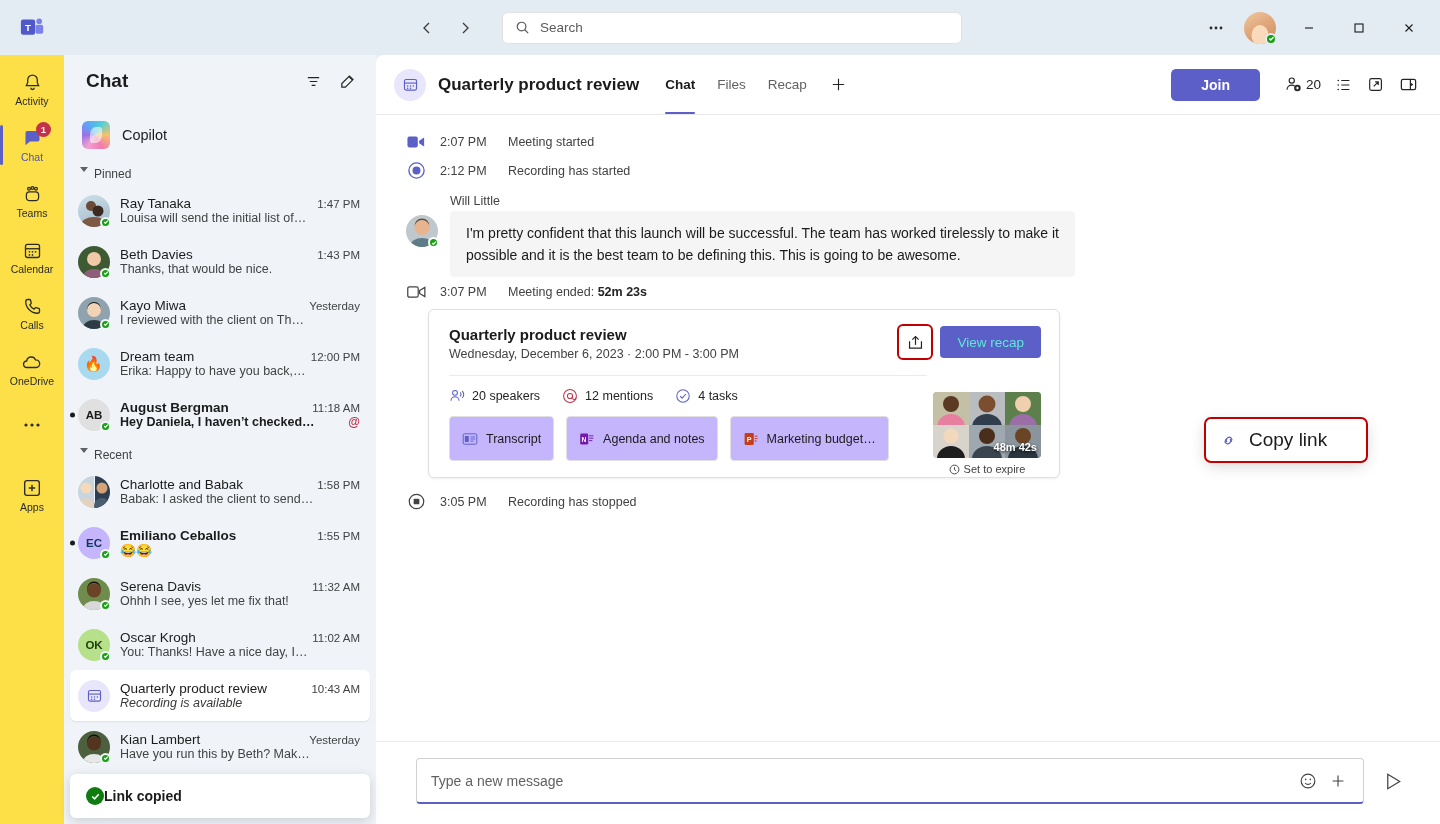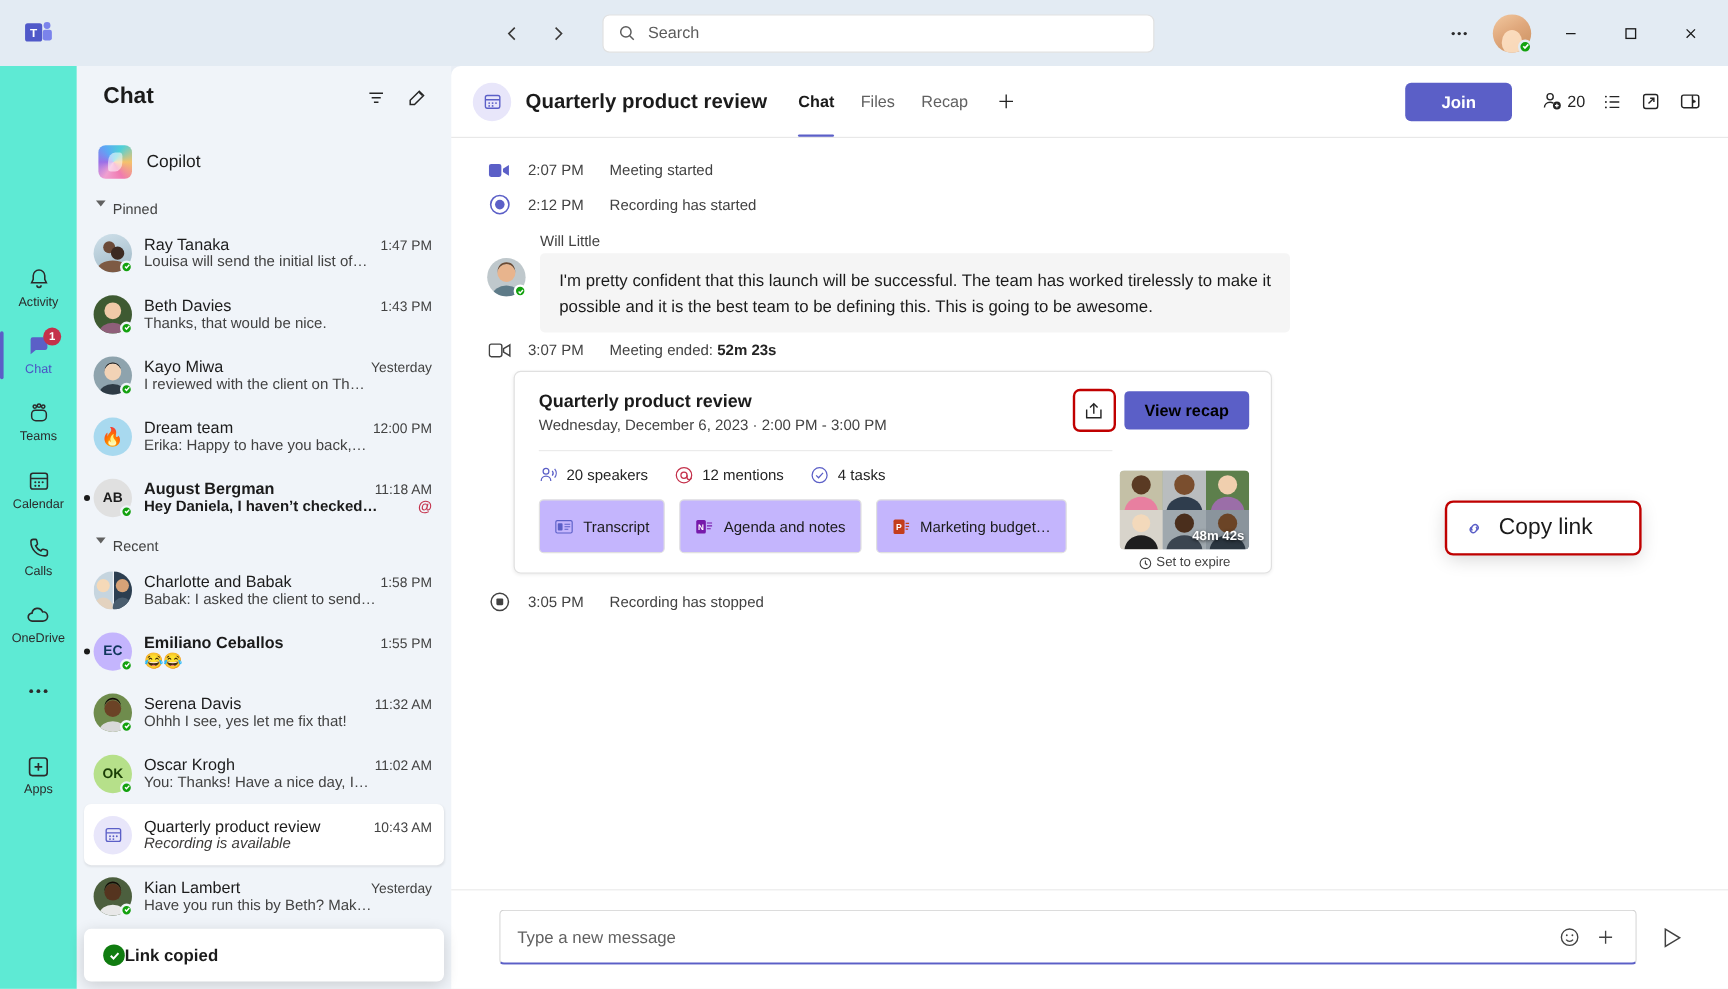--- a/index.html
+++ b/index.html
@@ -74,24 +74,23 @@
     display:flex;align-items:center;justify-content:center;
   }
   .presence svg { width: 7px; height: 7px; }
 
   
   .body { flex: 1; display: flex; min-height: 0; }
 
   
   .rail {
     width: 64px; flex: 0 0 64px;
-    background: #5eead4;
+    background: #fde047;
     display: flex; flex-direction: column; align-items: center;
     padding-top: 6px;
-    justify-content: center;
   }
   .rail-item {
     width: 64px; height: 56px; position: relative;
     display: flex; flex-direction: column; align-items: center; justify-content: center;
     gap: 2px; cursor: pointer; color: #2b2b2b;
   }
   .rail-item.active { color: #4b52c4; }
   .rail-item.active::before {
     content:''; position:absolute; left:0; top:8px; bottom:8px;
     width: 3px; border-radius: 2px; background: #5b5fc7;
@@ -292,22 +291,22 @@
   .rc-actions { margin-left: auto; display: flex; align-items: center; gap: 10px; }
   .share-btn {
     width: 30px; height: 30px; border-radius: 4px; cursor: pointer;
     display:flex;align-items:center;justify-content:center; color: #242424;
     border: 2px solid transparent;
   }
   .share-btn.highlighted {
     outline: 2.5px solid #c00000; outline-offset: 1px; border-radius: 3px;
   }
   .view-recap-btn {
-    background: #5b5fc7; color: #000000; border: none; border-radius: 4px;
-    height: 32px; padding: 0 17px; font-size: 13.5px; font-weight: 700;
+    background: #5b5fc7; color: #5eead4; border: none; border-radius: 4px;
+    height: 32px; padding: 0 17px; font-size: 13.5px; font-weight: 400;
     font-family: inherit; cursor: pointer;
   }
   .rc-divider { height: 1px; background: #ebebeb; margin: 14px 0 12px 0; width: 478px; }
   .rc-stats { display: flex; align-items: center; gap: 22px; }
   .stat { display: flex; align-items: center; gap: 7px; font-size: 12.5px; color: #242424; }
   .rc-chips { display: flex; gap: 12px; margin-top: 12px; }
   .chip {
     height: 45px; border: 1px solid #e0e0e0; border-radius: 4px;
     display: flex; align-items: center; gap: 8px; padding: 0 12px;
     font-size: 12.5px; color: #1b1b1b; cursor: pointer; background: #c4b5fd;

